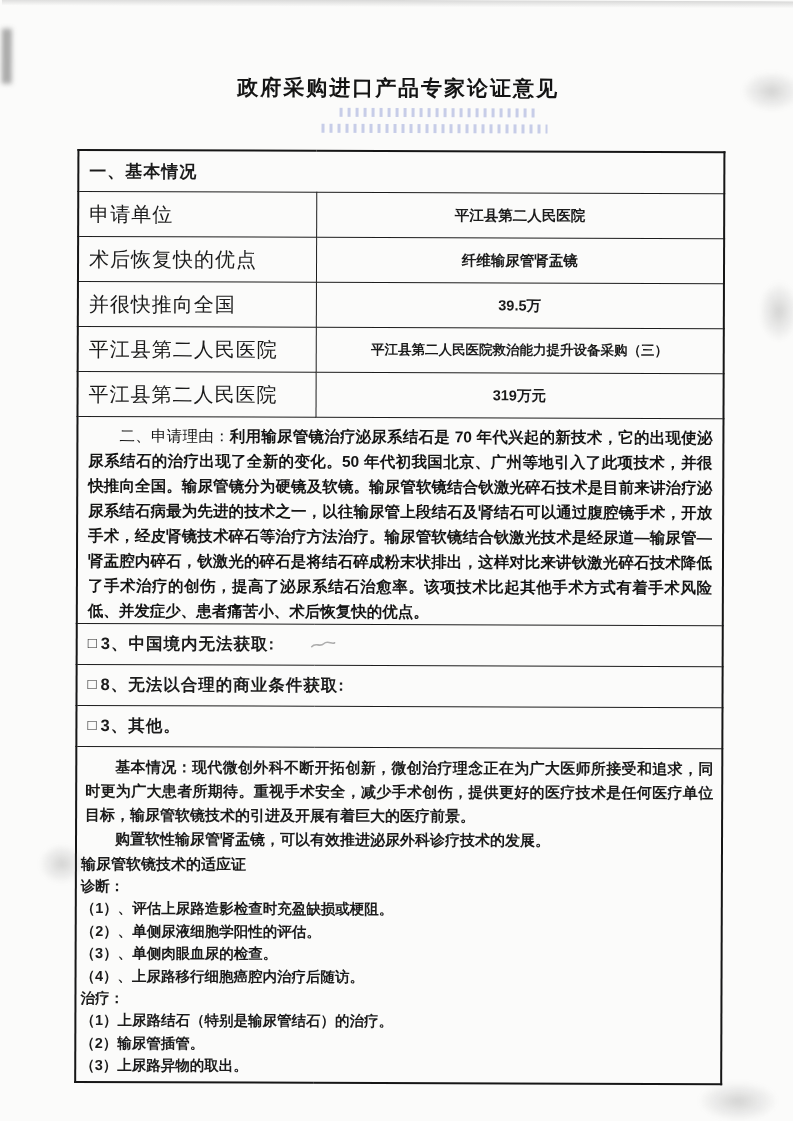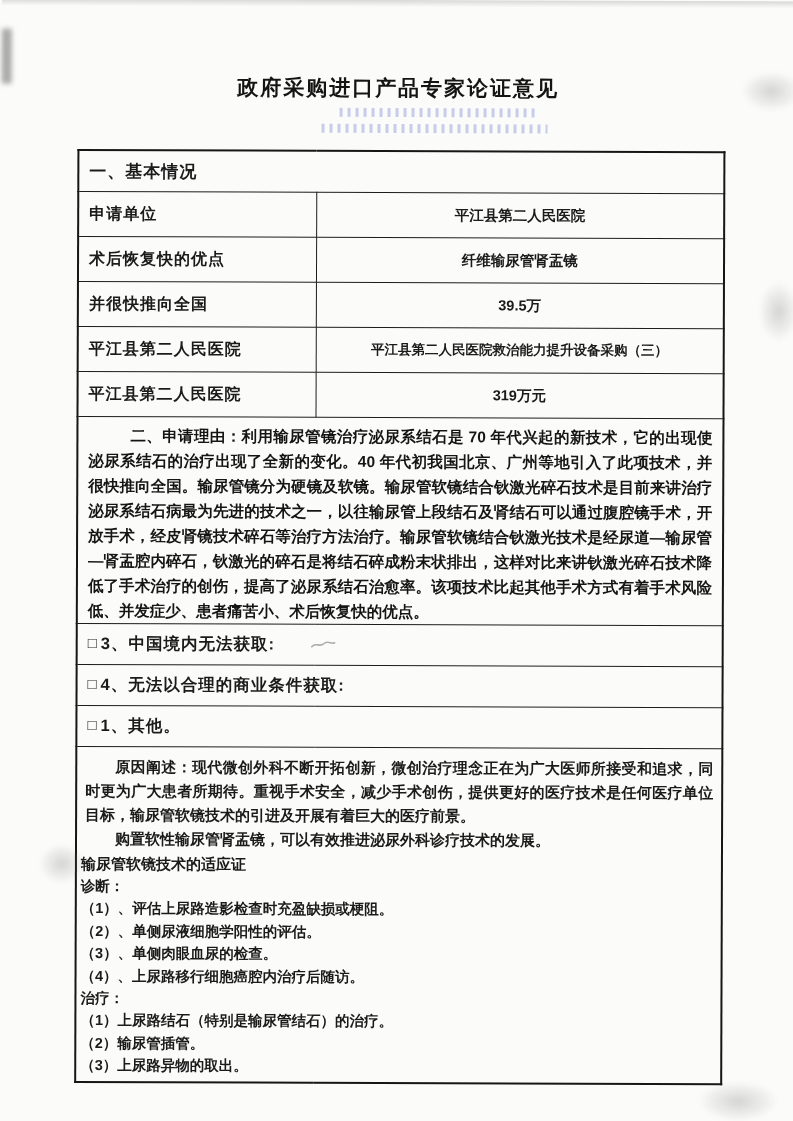--- a/index.html
+++ b/index.html
@@ -44,30 +44,30 @@
   table.doc td{
     border:1.6px solid #1d1d1d;
     padding:0 10px;
     vertical-align:middle;
   }
   table.doc{border:2px solid #161616;}
   col.c1{width:238px;}
   col.c2{width:408px;}
   .sec-header td{height:40px;font-size:17px;font-weight:700;letter-spacing:1px;}
   .info-row td{height:44px;}
-  .info-row .lbl{font-size:16px;font-weight:700;letter-spacing:1px;}
+  .info-row .lbl{font-size:20px;font-weight:400;letter-spacing:1px;}
   .info-row .val{text-align:center;font-size:14.5px;font-weight:600;}
   .info-row .val.small{font-size:13.5px;letter-spacing:0;}
   .reason-cell{height:204px;vertical-align:top;}
   .reason-cell p{
     margin:6px 0 0 0;
     font-size:15.5px;font-weight:600;line-height:25px;
     text-indent:2em;text-align:justify;color:#151515;
   }
-  .reason-cell .lead{font-weight:700;margin-left:11px;}
+  .reason-cell .lead{font-weight:400;}
   .option-row td{height:40px;font-size:16.5px;font-weight:700;letter-spacing:1px;position:relative;}
   .option-row .box{font-size:15px;font-weight:400;margin-right:3px;position:relative;top:-1px;}
   .hand-mark{position:absolute;left:232px;top:14px;width:26px;height:12px;opacity:.6;}
   .statement-cell{height:318px;vertical-align:top;padding:6px 8px 4px 8px !important;}
   .statement-cell .p1{
     margin:2px 0 0 0;font-size:15px;font-weight:600;line-height:24px;
     text-indent:2em;text-align:justify;
   }
   .statement-cell .p1 .lead{font-weight:700;}
   .statement-cell .p2{margin:0;font-size:15px;font-weight:600;line-height:24px;text-indent:2em;}
@@ -118,46 +118,46 @@
       <td class="lbl">平江县第二人民医院</td>
       <td class="val small">平江县第二人民医院救治能力提升设备采购（三）</td>
     </tr>
     <tr class="info-row">
       <td class="lbl">平江县第二人民医院</td>
       <td class="val">319万元</td>
     </tr>
 
     <tr>
       <td colspan="2" class="reason-cell">
-        <p><span class="lead">二、申请理由：</span><span>利用输尿管镜治疗泌尿系结石是 70 年代兴起的新技术，它的出现使泌尿系结石的治疗出现了全新的变化。40 年代初我国北京、广州等地引入了此项技术，并很快推向全国。输尿管镜分为硬镜及软镜。输尿管软镜结合钬激光碎石技术是目前来讲治疗泌尿系结石病最为先进的技术之一，以往输尿管上段结石及肾结石可以通过腹腔镜手术，开放手术，经皮肾镜技术碎石等治疗方法治疗。输尿管软镜结合钬激光技术是经尿道—输尿管—肾盂腔内碎石，钬激光的碎石是将结石碎成粉末状排出，这样对比来讲钬激光碎石技术降低了手术治疗的创伤，提高了泌尿系结石治愈率。该项技术比起其他手术方式有着手术风险低、并发症少、患者痛苦小、术后恢复快的优点。</span></p>
+        <p><span class="lead">二、申请理由：</span><span>利用输尿管镜治疗泌尿系结石是 70 年代兴起的新技术，它的出现使泌尿系结石的治疗出现了全新的变化。50 年代初我国北京、广州等地引入了此项技术，并很快推向全国。输尿管镜分为硬镜及软镜。输尿管软镜结合钬激光碎石技术是目前来讲治疗泌尿系结石病最为先进的技术之一，以往输尿管上段结石及肾结石可以通过腹腔镜手术，开放手术，经皮肾镜技术碎石等治疗方法治疗。输尿管软镜结合钬激光技术是经尿道—输尿管—肾盂腔内碎石，钬激光的碎石是将结石碎成粉末状排出，这样对比来讲钬激光碎石技术降低了手术治疗的创伤，提高了泌尿系结石治愈率。该项技术比起其他手术方式有着手术风险低、并发症少、患者痛苦小、术后恢复快的优点。</span></p>
       </td>
     </tr>
 
     <tr class="option-row">
       <td colspan="2">
         <span class="box">□</span><span>3、中国境内无法获取:</span>
         <svg class="hand-mark" viewBox="0 0 26 12">
               <path d="M2 8 C6 3, 10 9, 14 5 S 22 6, 25 4" stroke="#7a7a7a" stroke-width="1.6" fill="none" stroke-linecap="round"></path>
             </svg>
       </td>
     </tr>
     <tr class="option-row">
       <td colspan="2">
-        <span class="box">□</span><span>4、无法以合理的商业条件获取:</span>
+        <span class="box">□</span><span>8、无法以合理的商业条件获取:</span>
       </td>
     </tr>
     <tr class="option-row">
       <td colspan="2">
-        <span class="box">□</span><span>1、其他。</span>
+        <span class="box">□</span><span>3、其他。</span>
       </td>
     </tr>
 
     <tr>
       <td colspan="2" class="statement-cell">
-        <p class="p1"><span class="lead">原因阐述：</span><span>现代微创外科不断开拓创新，微创治疗理念正在为广大医师所接受和追求，同时更为广大患者所期待。重视手术安全，减少手术创伤，提供更好的医疗技术是任何医疗单位目标，输尿管软镜技术的引进及开展有着巨大的医疗前景。</span></p>
+        <p class="p1"><span class="lead">基本情况：</span><span>现代微创外科不断开拓创新，微创治疗理念正在为广大医师所接受和追求，同时更为广大患者所期待。重视手术安全，减少手术创伤，提供更好的医疗技术是任何医疗单位目标，输尿管软镜技术的引进及开展有着巨大的医疗前景。</span></p>
         <p class="p2">购置软性输尿管肾盂镜，可以有效推进泌尿外科诊疗技术的发展。</p>
         <div class="subhead">输尿管软镜技术的适应证</div>
         <div class="grp">诊断：</div>
         <div class="item">（1）、评估上尿路造影检查时充盈缺损或梗阻。</div>
         <div class="item">（2）、单侧尿液细胞学阳性的评估。</div>
         <div class="item">（3）、单侧肉眼血尿的检查。</div>
         <div class="item">（4）、上尿路移行细胞癌腔内治疗后随访。</div>
         <div class="grp">治疗：</div>
         <div class="item">（1）上尿路结石（特别是输尿管结石）的治疗。</div>
         <div class="item">（2）输尿管插管。</div>

